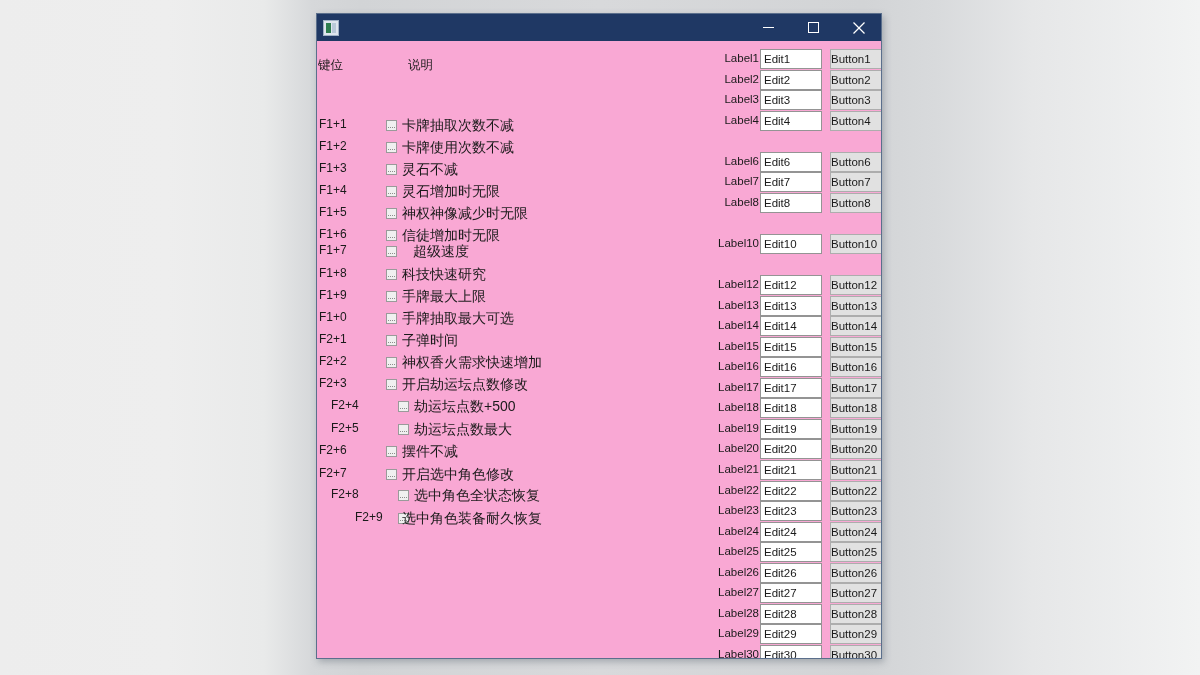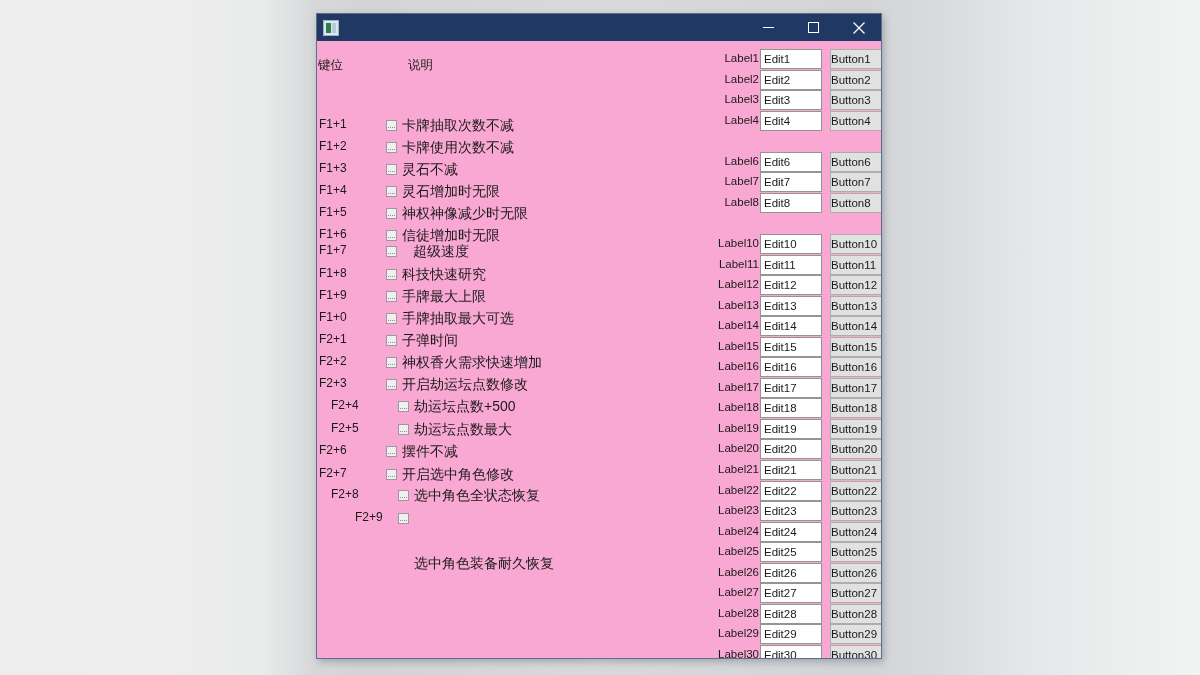--- a/index.html
+++ b/index.html
@@ -267,21 +267,21 @@
         <div class="chk" style="left: 69px; top: 405px;"></div>
         <div class="desc" style="left: 85px; top: 402px;">摆件不减</div>
         <div class="key-label" style="left: 2px; top: 425px;">F2+7</div>
         <div class="chk" style="left: 69px; top: 428px;"></div>
         <div class="desc" style="left: 85px; top: 425px;">开启选中角色修改</div>
         <div class="key-label" style="left: 14px; top: 446px;">F2+8</div>
         <div class="chk" style="left: 81px; top: 449px;"></div>
         <div class="desc" style="left: 97px; top: 446px;">选中角色全状态恢复</div>
         <div class="key-label" style="left: 14px; top: 469px; margin-left: 24px;">F2+9</div>
         <div class="chk" style="left: 81px; top: 472px;"></div>
-        <div class="desc" style="left: 97px; top: 469px; margin-top: 45px;">选中角色装备耐久恢复</div>
+        <div class="desc" style="left: 85px; top: 469px;">选中角色装备耐久恢复</div>
       </div>
 
     <div id="right-col">
         <div class="rrow" style="top: 8px;">
           <div class="rlabel">Label1</div>
           <div class="redit">Edit1</div>
           <div class="rbtn">Button1</div>
         </div>
         <div class="rrow" style="top: 28.55px;">
           <div class="rlabel">Label2</div>
@@ -311,25 +311,20 @@
         <div class="rrow" style="top: 151.85px;">
           <div class="rlabel">Label8</div>
           <div class="redit">Edit8</div>
           <div class="rbtn">Button8</div>
         </div>
         <div class="rrow" style="top: 192.95px;">
           <div class="rlabel">Label10</div>
           <div class="redit">Edit10</div>
           <div class="rbtn">Button10</div>
         </div>
-        <div class="rrow" style="top: 213.5px;">
-          <div class="rlabel">Label11</div>
-          <div class="redit">Edit11</div>
-          <div class="rbtn">Button11</div>
-        </div>
         <div class="rrow" style="top: 234.05px;">
           <div class="rlabel">Label12</div>
           <div class="redit">Edit12</div>
           <div class="rbtn">Button12</div>
         </div>
         <div class="rrow" style="top: 254.6px;">
           <div class="rlabel">Label13</div>
           <div class="redit">Edit13</div>
           <div class="rbtn">Button13</div>
         </div>

